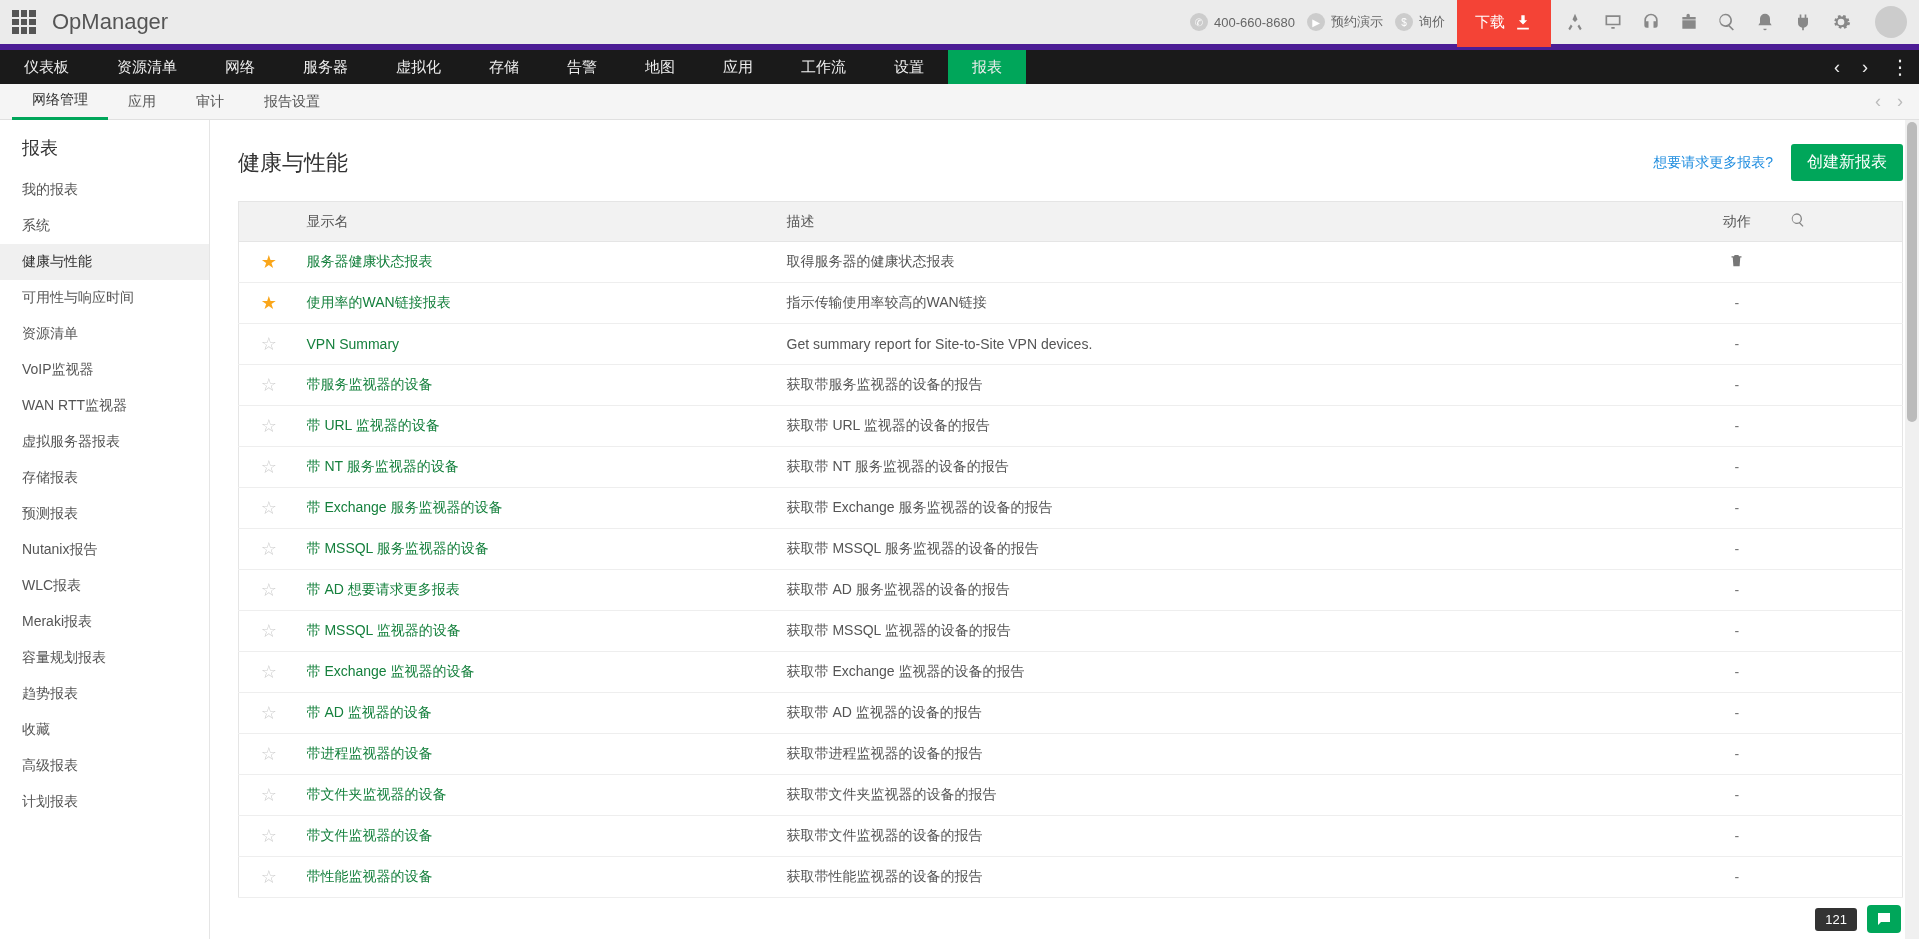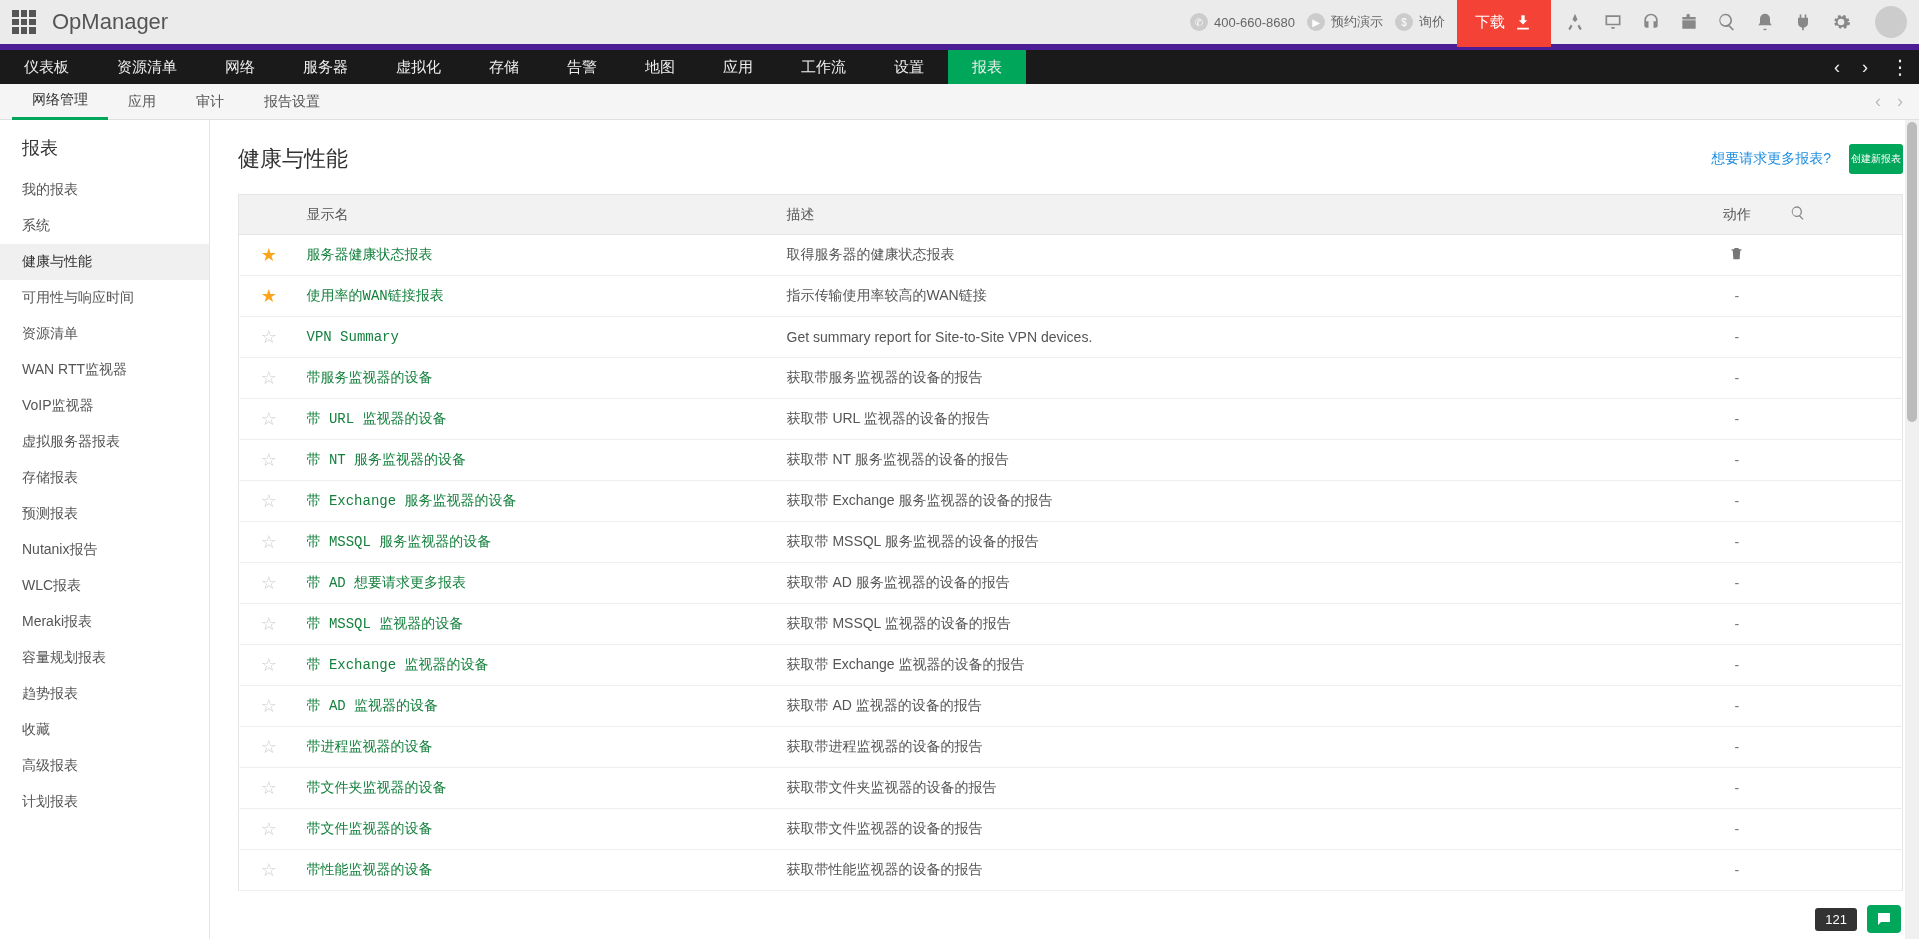--- a/index.html
+++ b/index.html
@@ -45,28 +45,28 @@
 .sidebar .side-title { font-size: 18px; padding: 0 22px 12px; color: #333; }
 .sidebar .side-item { padding: 9px 22px; color: #555; cursor: pointer; font-size: 14px; }
 .sidebar .side-item.active { background: #f0f0f0; color: #333; }
 
 
 .content { flex: 1; overflow-y: auto; background: #fff; padding: 24px 16px 24px 28px; position: relative; }
 .content-header { display: flex; align-items: center; margin-bottom: 20px; }
 .content-header h2 { font-size: 22px; font-weight: 400; color: #333; }
 .content-header .spacer { flex: 1; }
 .request-link { color: #1f8ddf; font-size: 14px; margin-right: 18px; cursor: pointer; }
-.create-btn { background: #00a65a; color: #fff; padding: 8px 2px; border-radius: 3px; cursor: pointer; font-size: 10px; }
+.create-btn { background: #00a65a; color: #fff; padding: 8px 16px; border-radius: 3px; cursor: pointer; font-size: 16px; }
 
 
 .report-table { width: 100%; border: 1px solid #e5e5e5; border-collapse: collapse; }
 .report-table th { background: #f2f2f2; text-align: left; padding: 10px 8px; font-weight: 400; color: #555; border-bottom: 1px solid #e5e5e5; font-size: 14px; }
 .report-table td { padding: 9px 8px; border-bottom: 1px solid #eee; color: #555; font-size: 14px; }
 .report-table .col-star { width: 60px; text-align: center; }
-.report-table .col-name { width: 480px; font-family: Liberation Mono, monospace; }
+.report-table .col-name { width: 480px; }
 .report-table .col-action { width: 90px; text-align: center; }
 .star { cursor: pointer; font-size: 18px; }
 .star.fav { color: #faa61a; }
 .star.unfav { color: #ccc; }
 .report-table .name-cell { cursor: pointer; color: #15803d; }
 .report-table .action-cell { color: #777; cursor: pointer; }
 .search-icon-th { text-align: right; padding-right: 18px !important; }
 .search-icon-th svg { width: 16px; height: 16px; fill: #888; cursor: pointer; }
 
 
@@ -200,22 +200,22 @@
 
 <div class="body-wrap">
   <div class="sidebar">
     <div class="side-title">报表</div>
     <div id="sidebar-items">
         <div class="side-item">我的报表</div>
         <div class="side-item">系统</div>
         <div class="side-item active">健康与性能</div>
         <div class="side-item">可用性与响应时间</div>
         <div class="side-item">资源清单</div>
+        <div class="side-item">VoIP监视器</div>
         <div class="side-item">WAN RTT监视器</div>
-        <div class="side-item">VoIP监视器</div>
         <div class="side-item">虚拟服务器报表</div>
         <div class="side-item">存储报表</div>
         <div class="side-item">预测报表</div>
         <div class="side-item">Nutanix报告</div>
         <div class="side-item">WLC报表</div>
         <div class="side-item">Meraki报表</div>
         <div class="side-item">容量规划报表</div>
         <div class="side-item">趋势报表</div>
         <div class="side-item">收藏</div>
         <div class="side-item">高级报表</div>

